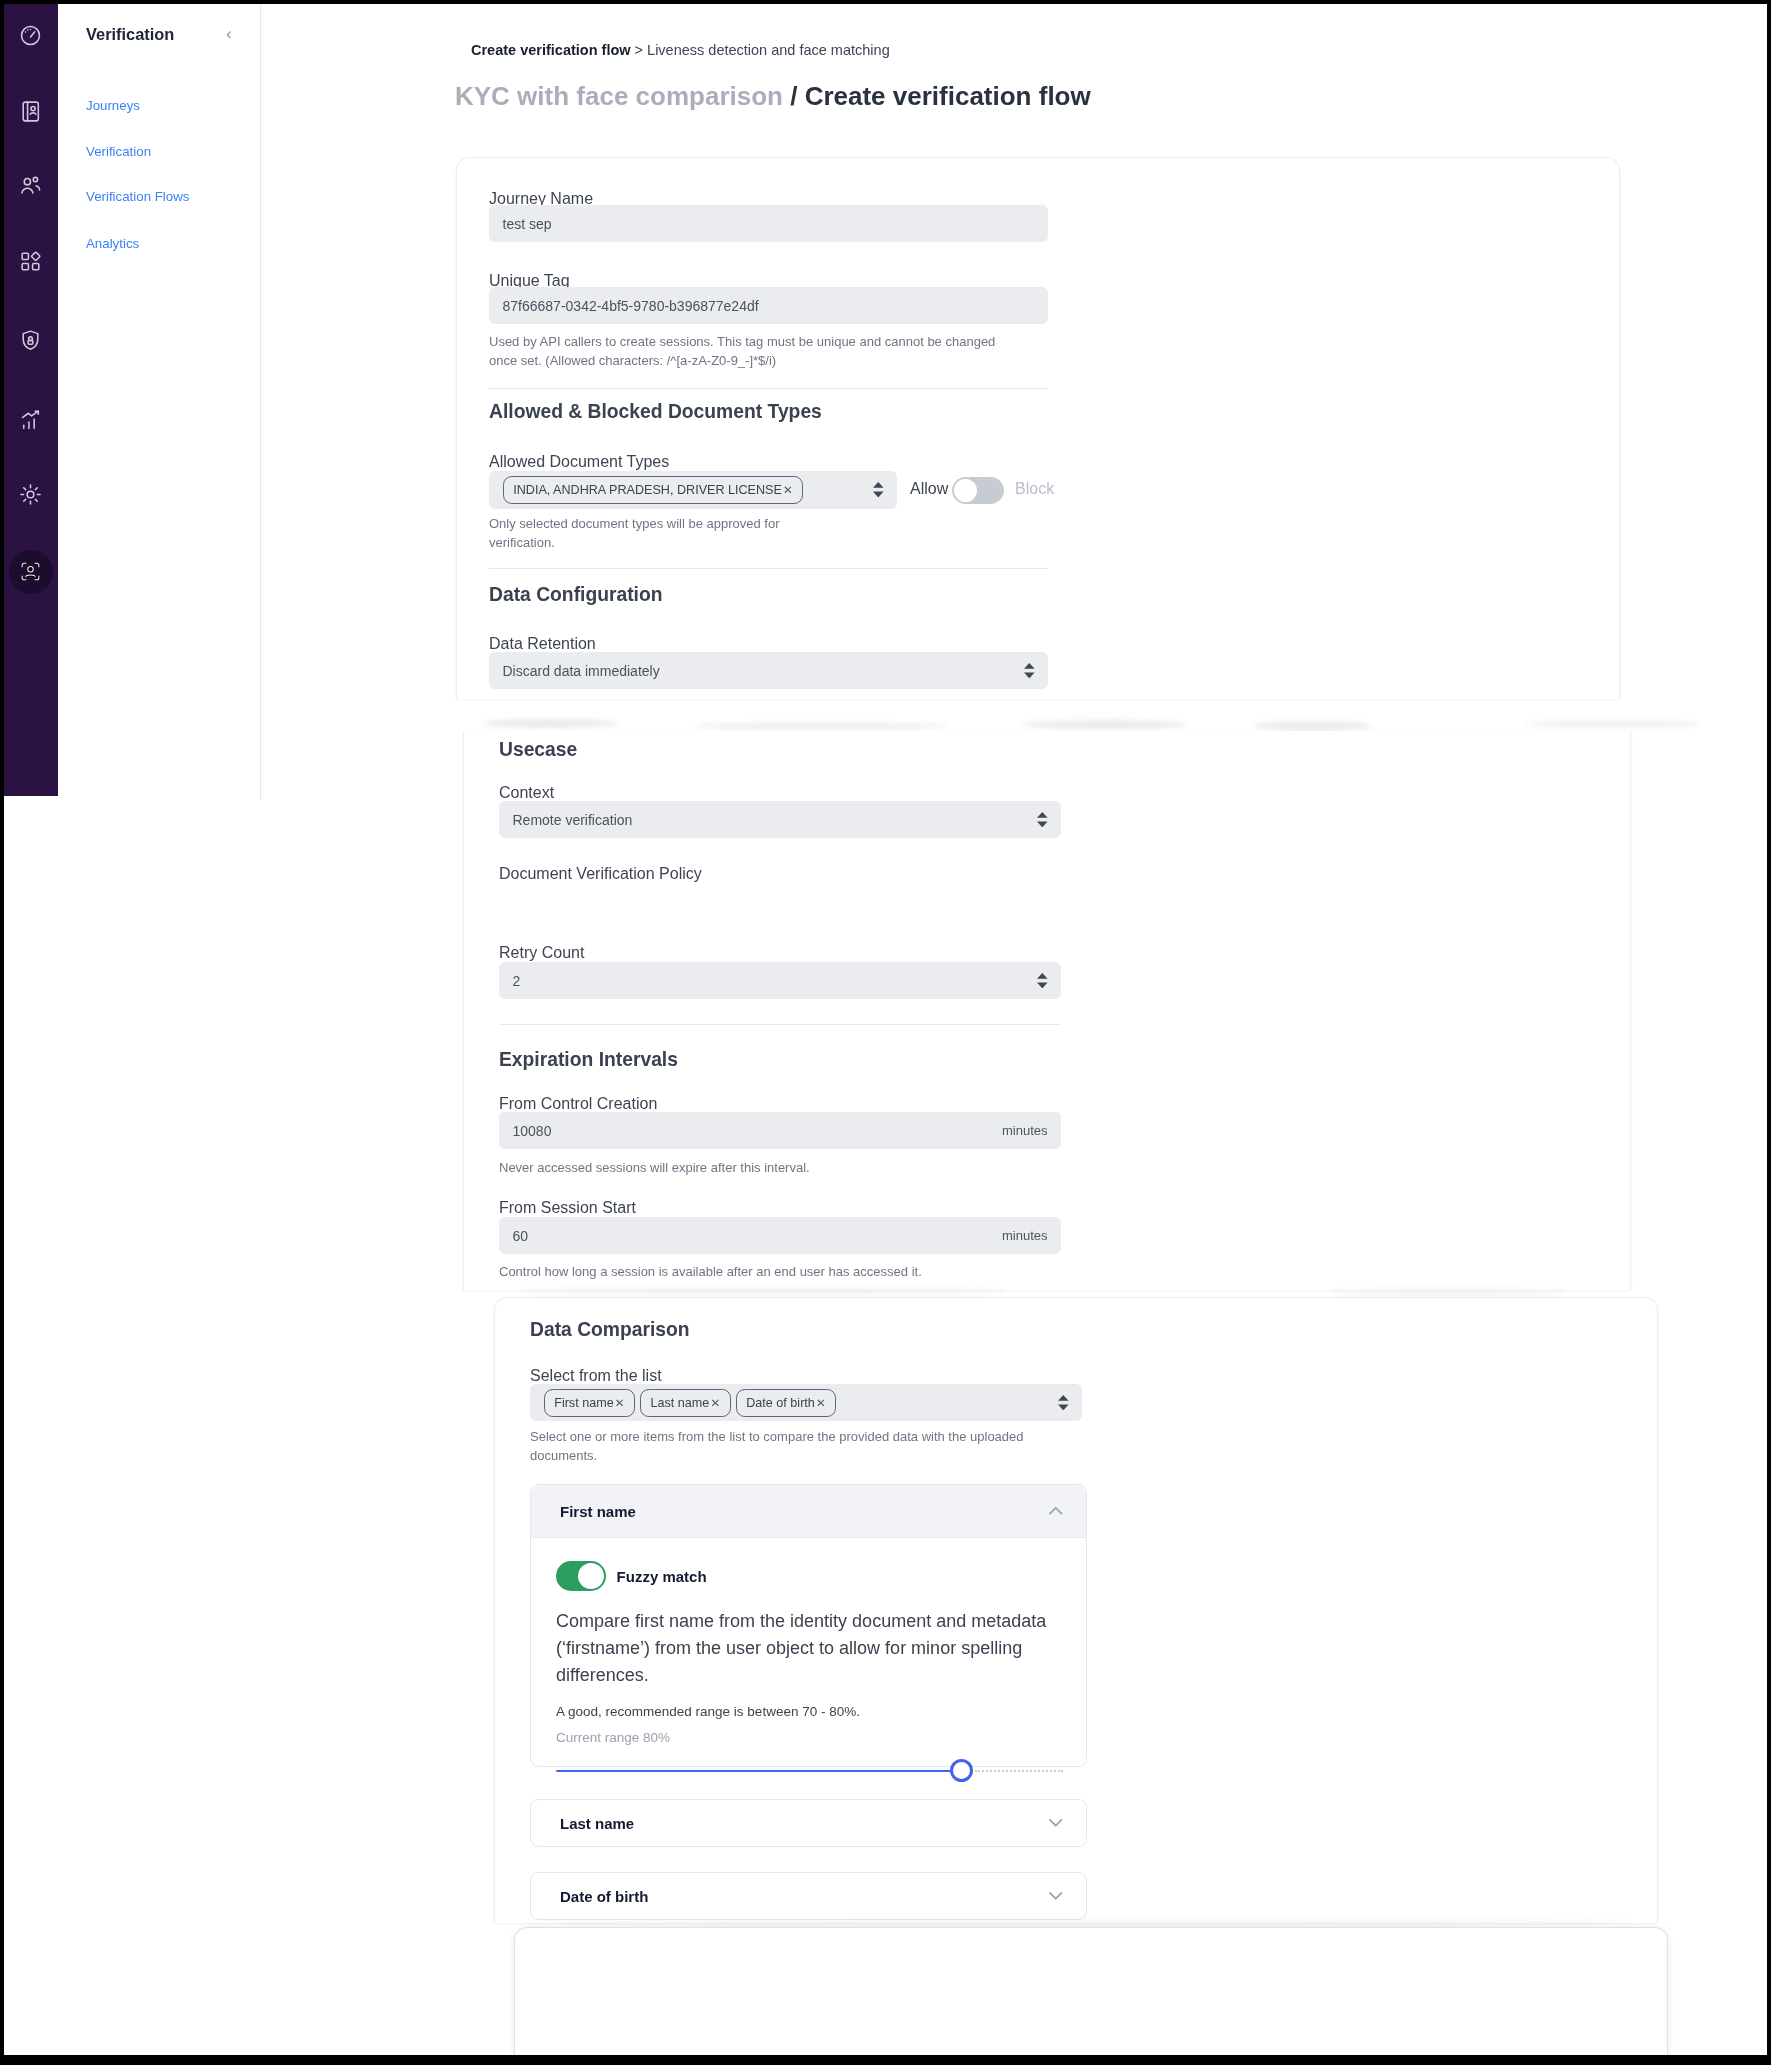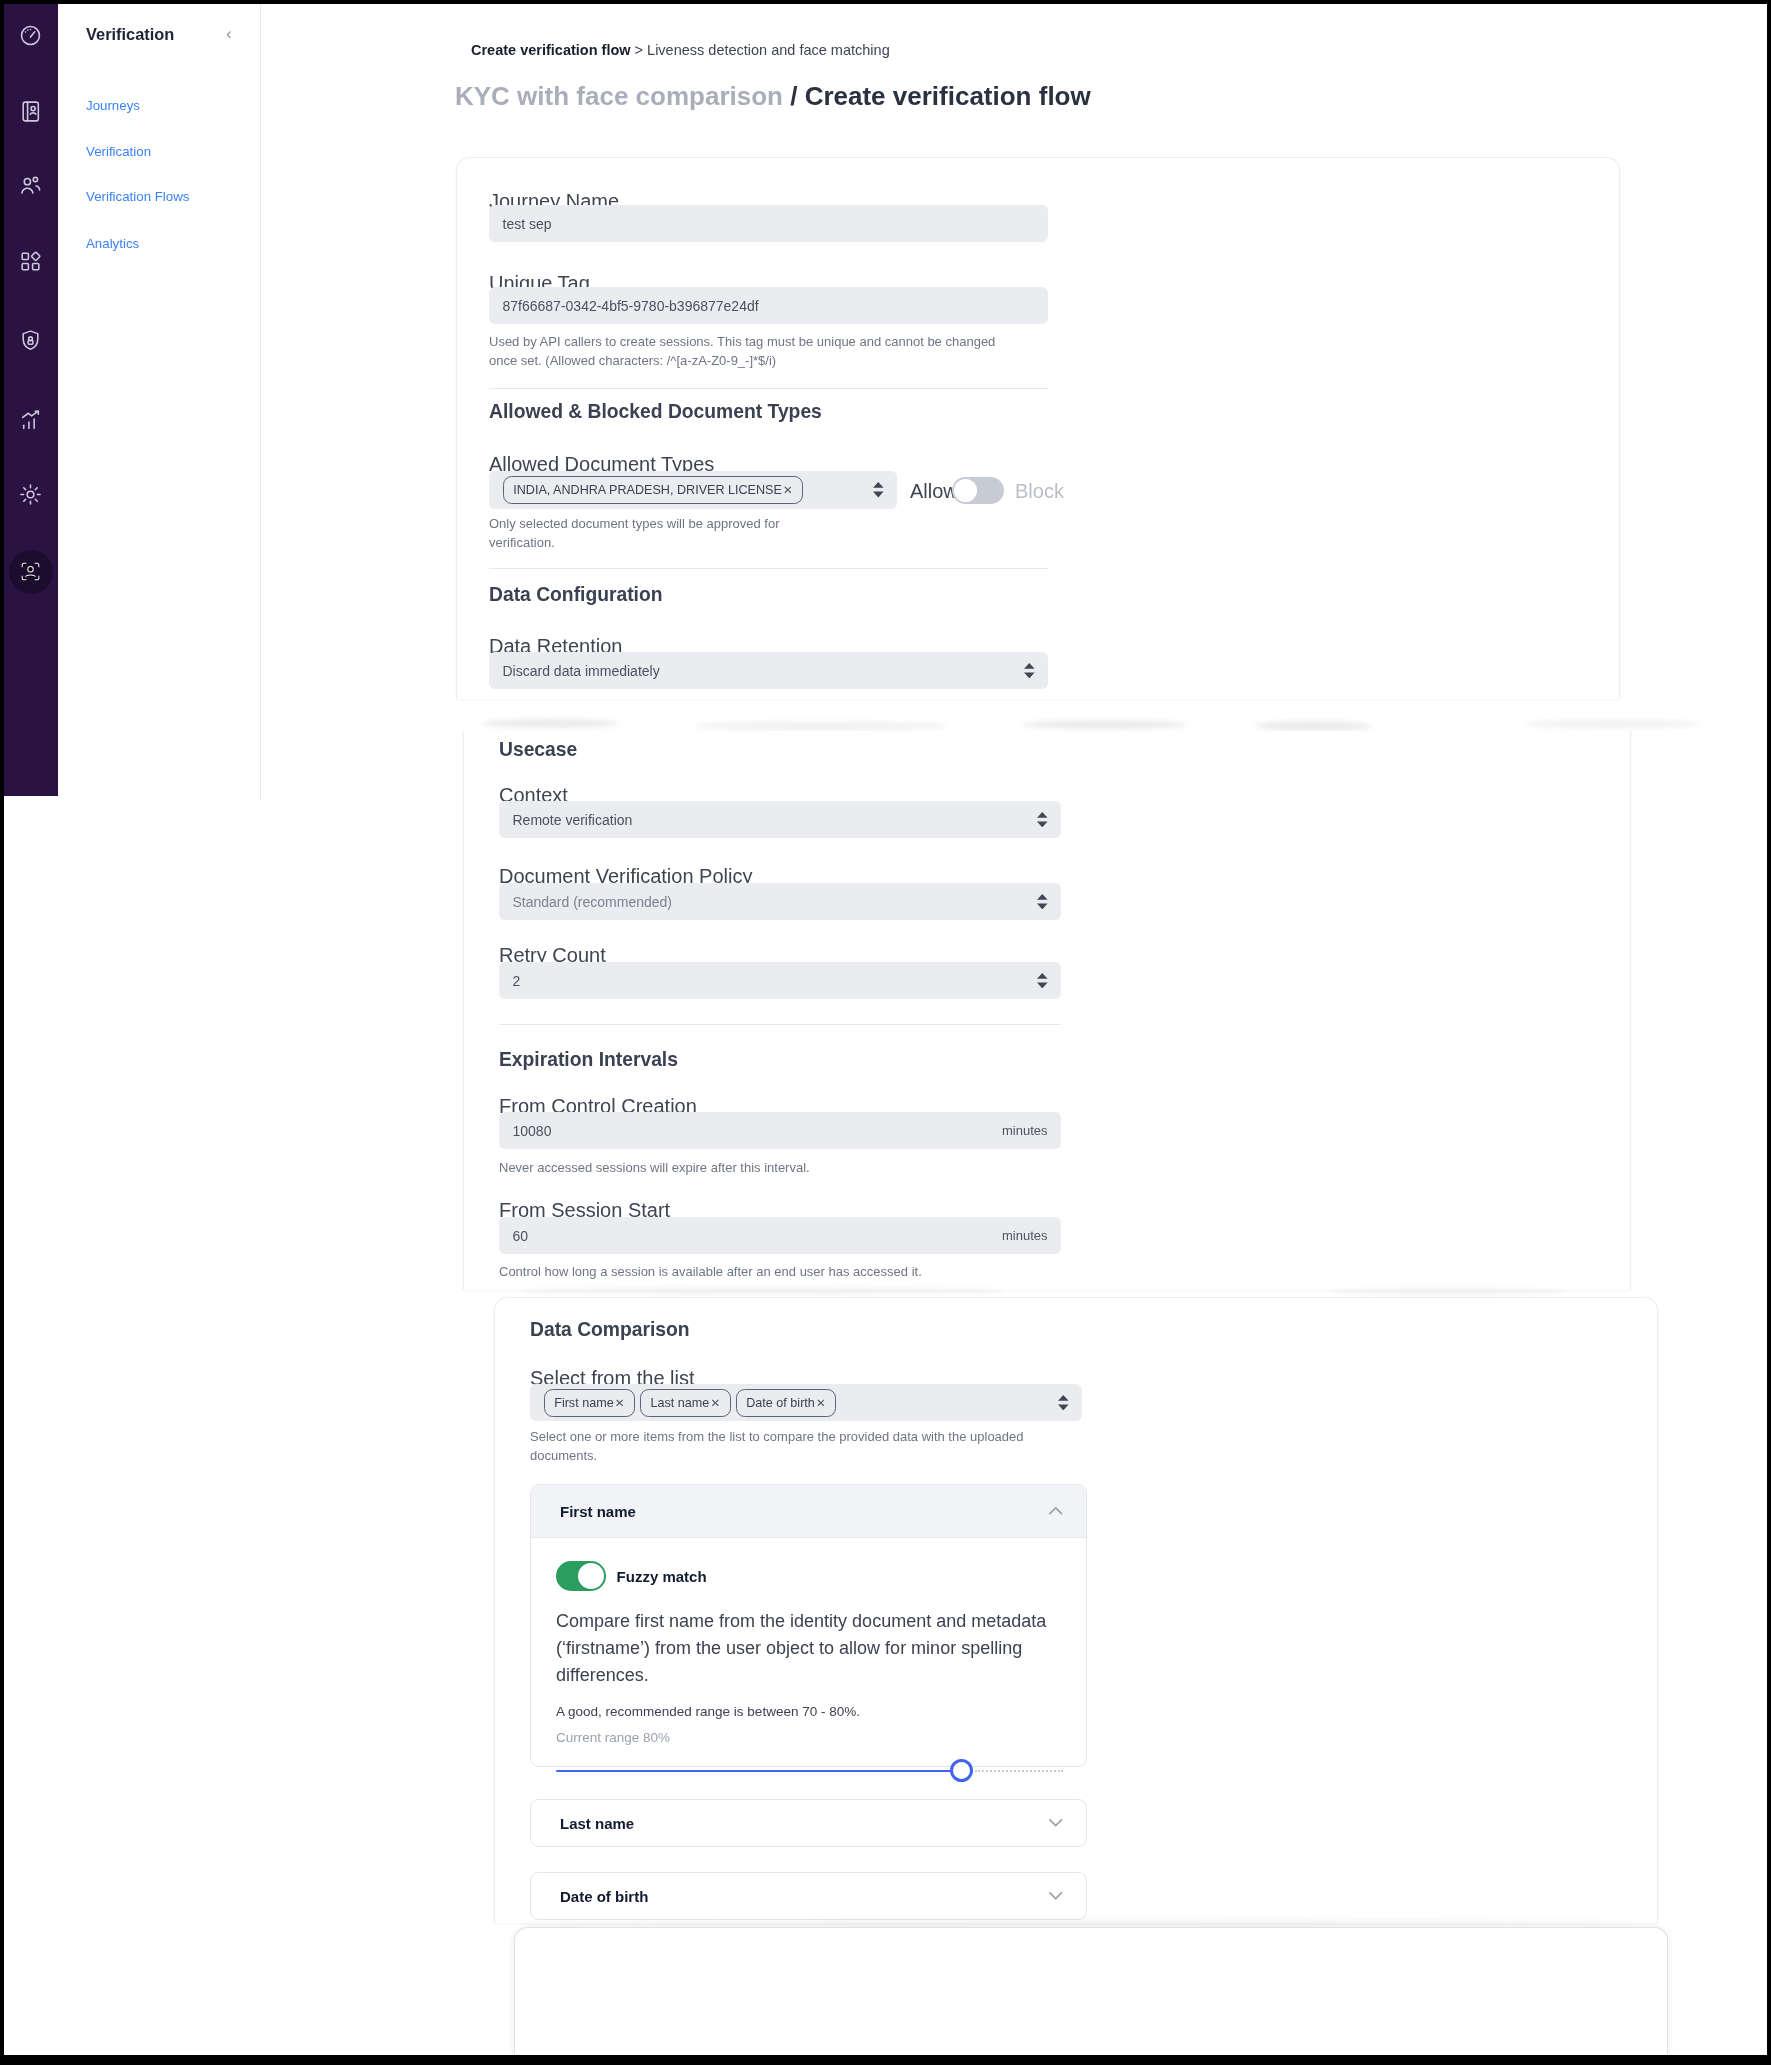--- a/index.html
+++ b/index.html
@@ -33,21 +33,21 @@
   .pt-muted{color:#a9aeba;}
   .pt-strong{color:#2a3140;}
 
   
   .card{position:absolute;background:#fff;border:1px solid #eceef1;box-shadow:0 1px 2.9px rgba(20,20,40,0.05);}
   #card1{left:456px;top:157px;width:1162px;height:541px;border-radius:13.5px 13.5px 0 0;border-bottom:none;}
   #card2{left:463px;top:731px;width:1166px;height:559px;border-top:none;border-bottom:none;border-radius:0;}
   #card3{left:494px;top:1297px;width:1162px;height:625px;border-radius:13.5px 13.5px 0 0;border-bottom:none;}
   #card4{left:514px;top:1927px;width:1152px;height:128px;border-radius:13.5px 13.5px 0 0;border-bottom:none;border-color:#e3e1dc;box-shadow:0 1.9px 7.7px rgba(40,30,20,0.10);}
 
-  .label{position:absolute;font-size:20px;color:#3d4452;}
+  .label{position:absolute;font-size:16px;color:#3d4452;}
   .section-h{position:absolute;font-size:19.3px;font-weight:700;color:#3a4150;}
   .help{position:absolute;font-size:13px;line-height:1.45;color:#6e7584;}
   .divider{position:absolute;height:1px;background:#e7e9ec;}
 
   .field{position:absolute;height:37px;background:#ebecef;border-radius:5.8px;display:flex;align-items:center;padding:0 13.5px;box-sizing:border-box;font-size:14px;color:#4a5160;}
   .field .grow{flex:1;}
   .unit{font-size:13px;color:#4b5563;}
   .stepper{flex:none;margin-left:7.7px;}
   .stepper polygon{fill:#3f4654;}
 
@@ -236,27 +236,20 @@
     <div class="label" style="left:35px;top:53px">Context</div>
     <div class="field" style="left:35px;top:70px;width:562px">
       <span class="grow">Remote verification</span>
       <svg class="stepper" width="10.6" height="15.4" viewBox="0 0 11 16">
           <polygon points="5.5,0 0,6 11,6"></polygon>
           <polygon points="0,10 11,10 5.5,16"></polygon>
         </svg>
     </div>
 
     <div class="label" style="left:35px;top:134px">Document Verification Policy</div>
-    <div class="field" style="left:35px;top:152px;width:562px;color:#7b8290">
-      <span class="grow">Standard (recommended)</span>
-      <svg class="stepper" width="10.6" height="15.4" viewBox="0 0 11 16">
-          <polygon points="5.5,0 0,6 11,6"></polygon>
-          <polygon points="0,10 11,10 5.5,16"></polygon>
-        </svg>
-    </div>
 
     <div class="label" style="left:35px;top:213px">Retry Count</div>
     <div class="field" style="left:35px;top:231px;width:562px">
       <span class="grow">2</span>
       <svg class="stepper" width="10.6" height="15.4" viewBox="0 0 11 16">
           <polygon points="5.5,0 0,6 11,6"></polygon>
           <polygon points="0,10 11,10 5.5,16"></polygon>
         </svg>
     </div>
 

